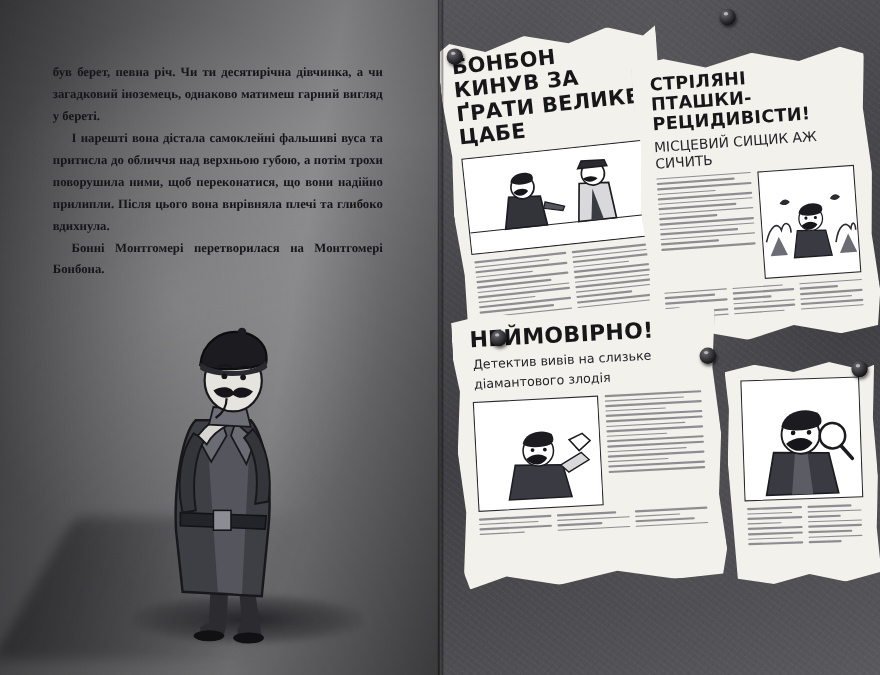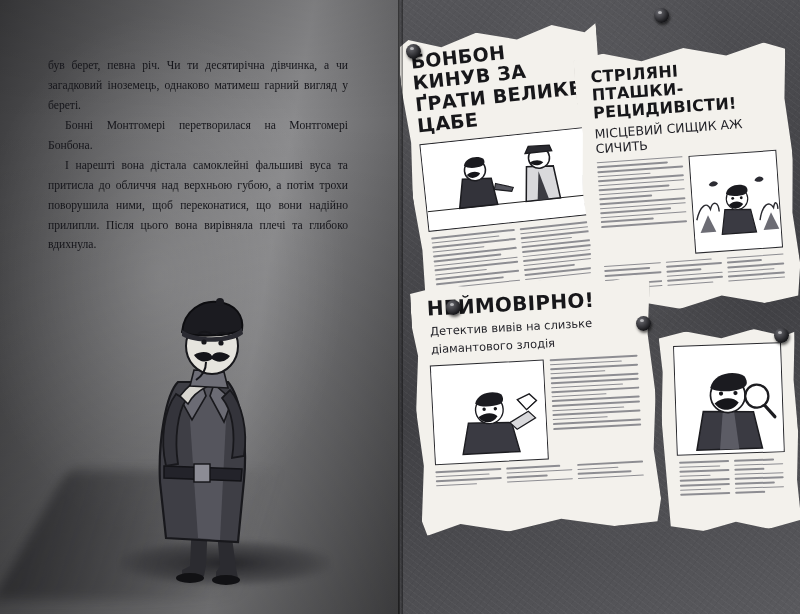--- a/index.html
+++ b/index.html
@@ -31,20 +31,21 @@
                 linear-gradient(180deg, rgba(0,0,0,0.10) 0%, rgba(0,0,0,0.0) 20%, rgba(0,0,0,0.22) 100%);
   }
   .text-block {
     position: absolute;
     left: 48px; top: 56px;
     width: 300px;
     color: #15151a;
     font-size: 11.6px;
     line-height: 1.72;
     text-align: justify;
+    font-weight: bold;
   }
   .text-block p { margin: 0; }
   .text-block p.indent { text-indent: 17px; }
 
   
   .floor-shadow {
     position: absolute;
     left: 120px; top: 540px;
     width: 210px; height: 46px;
     background: radial-gradient(ellipse at 50% 50%, rgba(20,20,24,0.80) 0%, rgba(30,30,34,0.35) 55%, rgba(0,0,0,0) 75%);
@@ -150,22 +151,22 @@
 </head>
 <body>
 
 <div id="page">
 
   <div class="left-page">
     <div class="left-vignette"></div>
 
     <div class="text-block">
       <p>був берет, певна річ. Чи ти десятирічна дівчинка, а чи загадковий іноземець, однаково матимеш гарний вигляд у береті.</p>
+      <p class="indent">І нарешті вона дістала самоклейні фальшиві вуса та притисла до обличчя над верхньою губою, а потім трохи поворушила ними, щоб переконатися, що вони надійно прилипли. Після цього вона вирівняла плечі та глибоко вдихнула.</p>
       <p class="indent">Бонні Монтгомері перетворилася на Монтгомері Бонбона.</p>
-      <p class="indent">І нарешті вона дістала самоклейні фальшиві вуса та притисла до обличчя над верхньою губою, а потім трохи поворушила ними, щоб переконатися, що вони надійно прилипли. Після цього вона вирівняла плечі та глибоко вдихнула.</p>
     </div>
 
     <div class="cast-shadow"></div>
     <div class="floor-shadow"></div>
 
     <svg class="character" viewBox="0 0 180 320">
 
       <path d="M72 250 L70 296 L62 300 L62 306 L84 306 L86 296 L88 252 Z" fill="#2b2b30"></path>
       <path d="M96 250 L100 296 L96 302 L96 308 L118 308 L116 298 L110 252 Z" fill="#2b2b30"></path>
       <ellipse cx="70" cy="308" rx="14" ry="5" fill="#111114"></ellipse>

